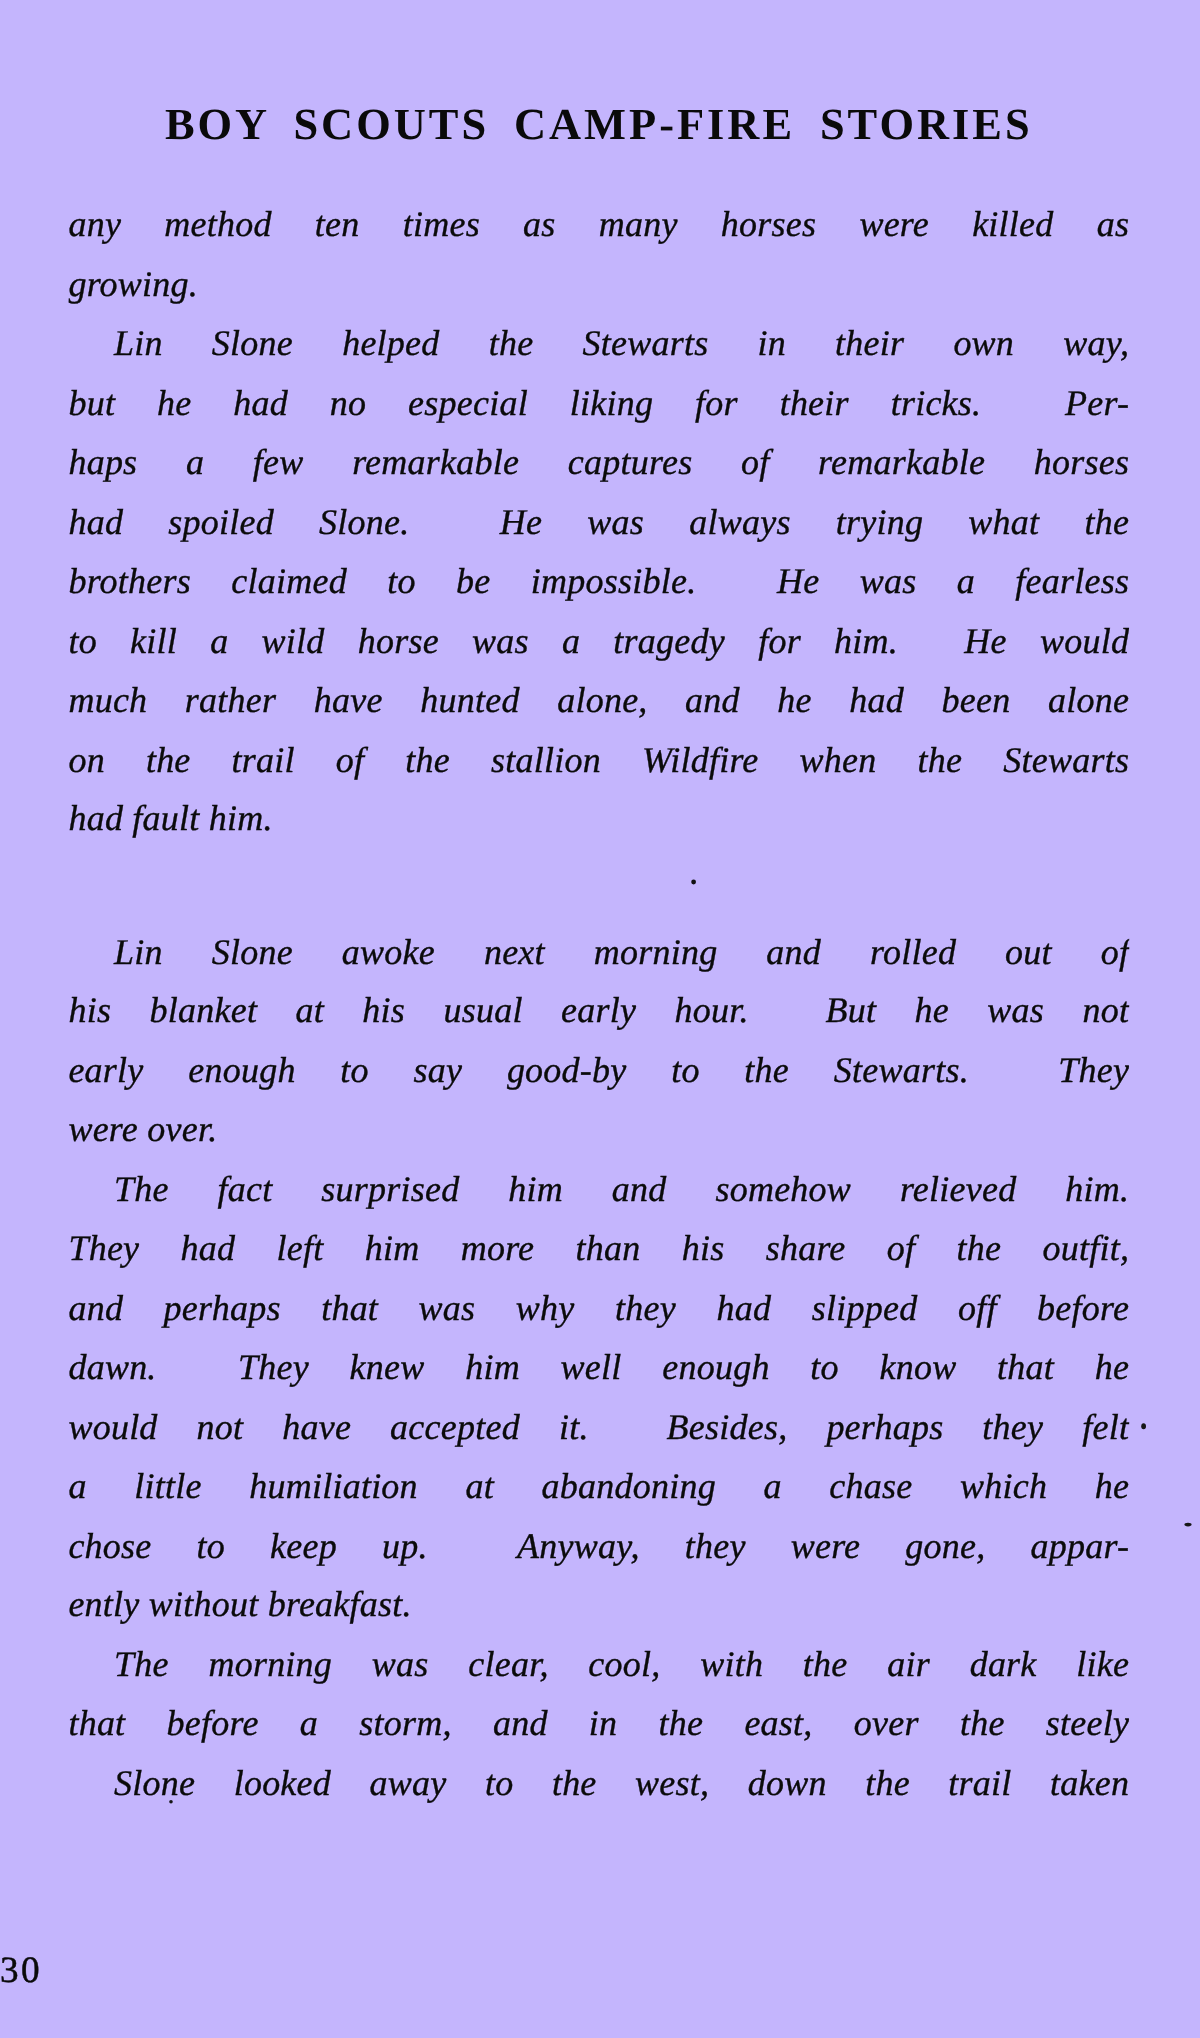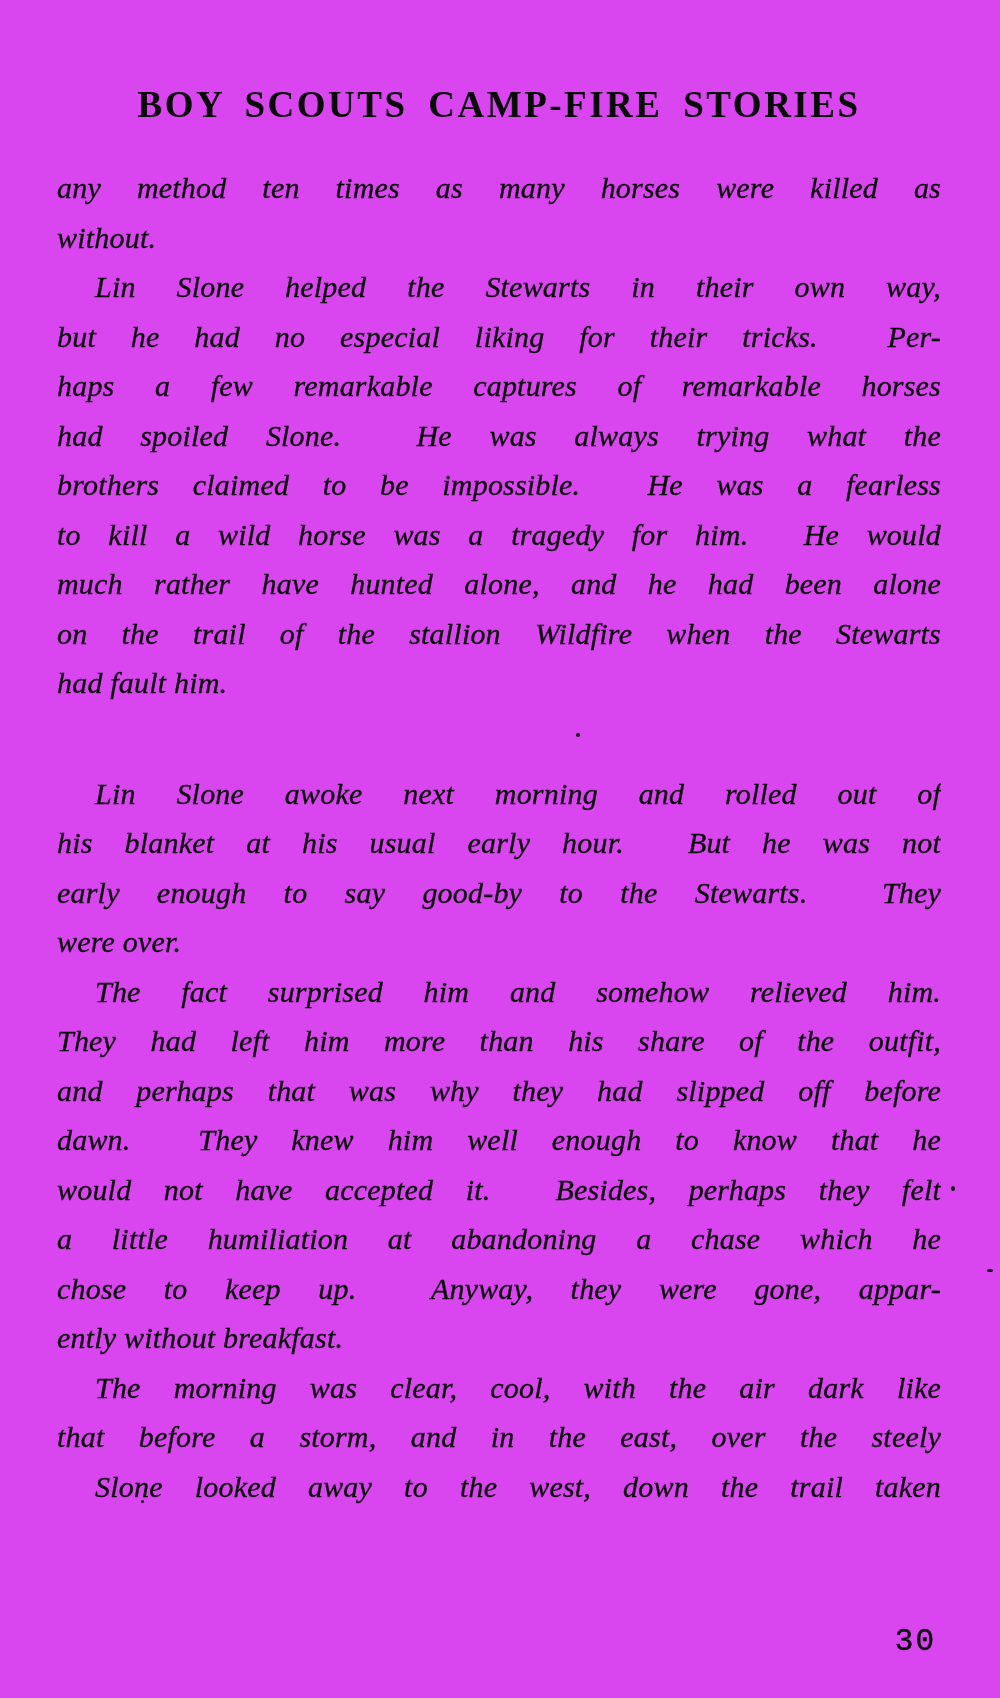--- a/index.html
+++ b/index.html
@@ -3,21 +3,21 @@
 <meta charset="utf-8">
 <style>
   html, body { margin: 0; padding: 0; }
   body {
     width: 1000px; height: 1698px;
     background: #ffffff;
     font-family: "Liberation Serif", "DejaVu Serif", serif;
     position: relative;
     overflow: hidden;
   }
-  .page { position: absolute; inset: 0; background: #d946ef; }
+  .page { position: absolute; inset: 0; background: #c4b5fd; }
 
   .running-header {
     position: absolute;
     top: 86px; left: 57px; width: 884px;
     text-align: center;
     font-size: 37px; line-height: 1;
     font-weight: 700;
     letter-spacing: 2.5px;
     word-spacing: 9px;
     color: #0a0a0a;
@@ -54,25 +54,24 @@
     position: absolute;
     left: 519px; top: 25px;
     width: 4px; height: 4px;
     background: #111;
     border-radius: 50%;
   }
 
   .page-number {
     position: absolute;
     top: 1626px; left: 0; width: 936px;
-    text-align: right;
+    text-align: left;
     font-size: 31px; line-height: 1;
     letter-spacing: 2px;
     color: #0a0a0a;
-    font-family: Liberation Mono, monospace;
     -webkit-text-stroke: 0.4px #0a0a0a;
   }
 
   .speck {
     position: absolute;
     background: #161616;
     border-radius: 50%;
   }
   .speck-1 { left: 951px; top: 1186px; width: 4px; height: 5px; }
   .speck-2 { left: 987px; top: 1269px; width: 6px; height: 3px; }
@@ -80,21 +79,21 @@
 </style>
 </head>
 <body>
 
 <div class="page">
 
   <header class="running-header">BOY SCOUTS CAMP-FIRE STORIES</header>
 
   <main class="text-block">
     <div class="line">any method ten times as many horses were killed as</div>
-    <div class="line last">without.</div>
+    <div class="line last">growing.</div>
     <div class="line indent">Lin Slone helped the Stewarts in their own way,</div>
     <div class="line">but he had no especial liking for their tricks.&nbsp; Per-</div>
     <div class="line">haps a few remarkable captures of remarkable horses</div>
     <div class="line">had spoiled Slone.&nbsp; He was always trying what the</div>
     <div class="line">brothers claimed to be impossible.&nbsp; He was a fearless</div>
     <div class="line">to kill a wild horse was a tragedy for him.&nbsp; He would</div>
     <div class="line">much rather have hunted alone, and he had been alone</div>
     <div class="line">on the trail of the stallion Wildfire when the Stewarts</div>
     <div class="line last">had fault him.</div>
 

